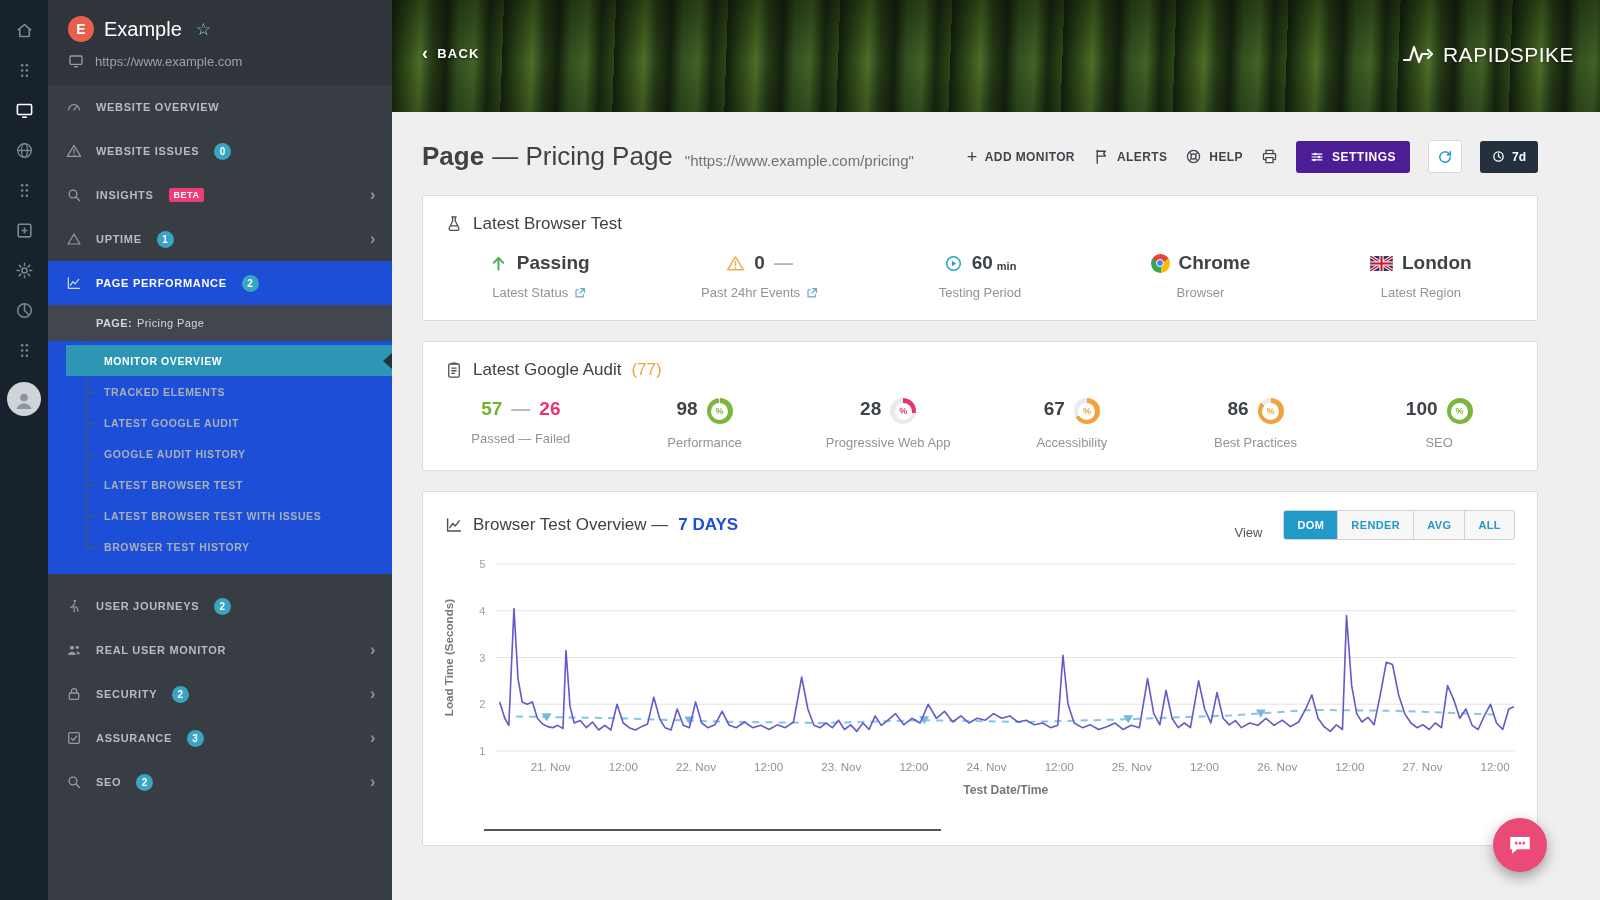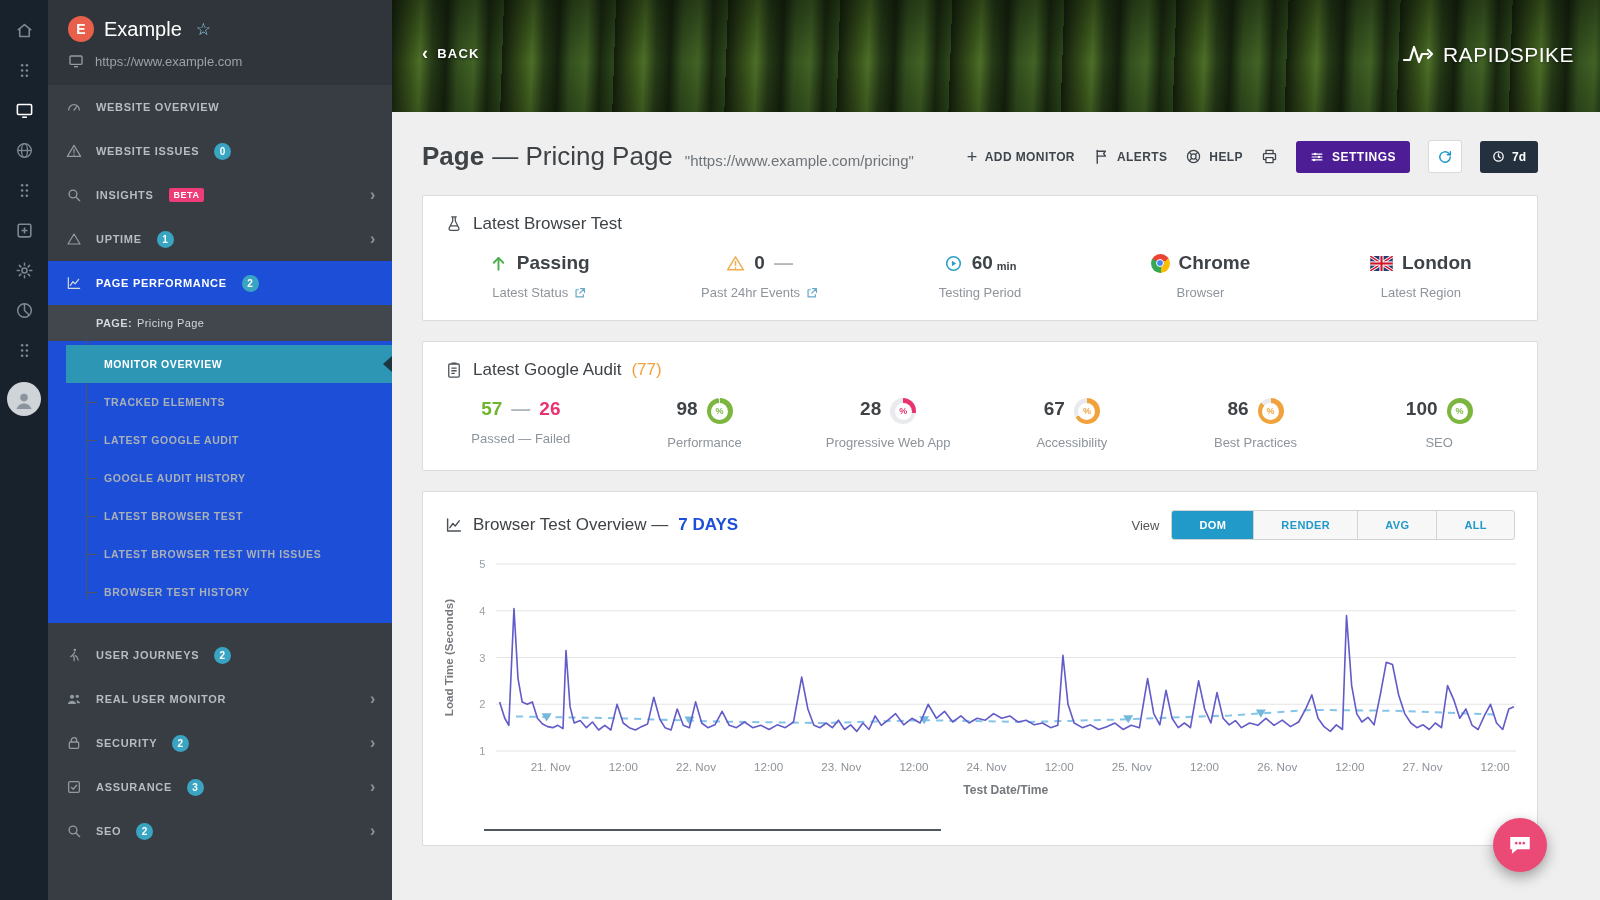--- a/index.html
+++ b/index.html
@@ -29,21 +29,21 @@
   .badge{min-width:17px;height:17px;border-radius:9px;background:#3aa5c3;color:#fff;font-size:10px;font-weight:bold;display:flex;align-items:center;justify-content:center;padding:0 4px;margin-left:3px}
   .beta-badge{background:#ed3c78;color:#fff;font-size:9px;font-weight:bold;padding:2px 5px;border-radius:2px;letter-spacing:.5px;margin-left:3px}
   .chev{margin-left:auto;color:#8d959c;font-size:16px;line-height:1}
   .perf-section{background:#1d4ed8}
   .perf-section .menu-item{color:#fff}
   .perf-section .mi-icon{color:#d6dadd}
   .page-row{height:36px;background:#42474d;display:flex;align-items:center;padding-left:48px;font-size:11px;letter-spacing:.4px;color:#d2d7db}
   .page-row b{margin-right:5px}
   .sub-list{position:relative;padding:4px 0 12px}
   .sub-list::before{content:'';position:absolute;left:38px;top:0;bottom:24px;width:1px;background:#50565c}
-  .sub-item{position:relative;height:38px;display:flex;align-items:center;padding-left:56px;font-size:10.5px;font-weight:bold;letter-spacing:.6px;color:#a9b0b6;cursor:pointer}
+  .sub-item{position:relative;height:31px;display:flex;align-items:center;padding-left:56px;font-size:10.5px;font-weight:bold;letter-spacing:.6px;color:#a9b0b6;cursor:pointer}
   .sub-item::before{content:'';position:absolute;left:38px;top:50%;width:11px;height:1px;background:#50565c}
   .sub-item.active{background:#2e96b5;color:#fff;margin-left:18px;padding-left:38px}
   .sub-item.active::before{display:none}
   .sub-item.active::after{content:'';position:absolute;right:0;top:50%;transform:translateY(-50%);border-top:8px solid transparent;border-bottom:8px solid transparent;border-right:9px solid #1d3640}
   .menu-bottom{margin-top:10px}
 
   
   .main{flex:1;display:flex;flex-direction:column;background:#efefef;position:relative;min-width:0;overflow:hidden}
   .hero{height:112px;position:relative;flex-shrink:0;background-image:
     linear-gradient(180deg,rgba(8,14,6,.5),rgba(8,14,6,.12) 55%,rgba(8,14,6,.35)),
@@ -85,24 +85,24 @@
   .suf{font-size:11px;font-weight:600;align-self:flex-end;padding-bottom:2px;margin-left:-5px}
   .stat-label{font-size:13px;color:#8d949b;display:flex;align-items:center;gap:6px}
   .ext{color:#68a8c8;display:flex}
   .ext svg{width:12px;height:12px}
   .dash{color:#b0b6bb}
   .donut{width:26px;height:26px;border-radius:50%;display:inline-flex;align-items:center;justify-content:center;flex-shrink:0}
   .hole{width:17px;height:17px;border-radius:50%;background:#fff;display:flex;align-items:center;justify-content:center;font-size:9px;font-weight:bold}
   .chrome-disc{width:19px;height:19px;border-radius:50%;background:conic-gradient(from -60deg,#ea4335 0deg 120deg,#fbbc05 120deg 240deg,#34a853 240deg 360deg);display:inline-flex;align-items:center;justify-content:center}
   .chrome-inner{width:8px;height:8px;border-radius:50%;background:#4285f4;border:1.8px solid #fff}
 
-  .view-group{margin-left:auto;display:flex;align-items:center;gap:12px}
+  .view-group{margin-left:auto;display:flex;align-items:flex-end;gap:21px}
   .view-label{font-size:13px;color:#555;font-weight:normal}
   .btn-group{display:flex;border:1px solid #d3d3d3;border-radius:3px;overflow:hidden;background:#f7f7f7}
-  .vbtn{padding:8px 27px;font-size:11px;font-weight:bold;letter-spacing:.4px;color:#2199c9;border-right:1px solid #d3d3d3;cursor:pointer}
+  .vbtn{padding:8px 13px;font-size:11px;font-weight:bold;letter-spacing:.4px;color:#2199c9;border-right:1px solid #d3d3d3;cursor:pointer}
   .vbtn:last-child{border-right:none}
   .vbtn.active{background:#2199c9;color:#fff}
   .chart-wrap{padding:10px 16px 0}
   .chart-wrap text{font-family:"Liberation Sans",sans-serif}
   .chart-bottom-line{height:2px;background:#515761;width:457px;margin:10px 0 14px 61px}
 
   .chat-btn{position:absolute;right:53px;bottom:28px;width:54px;height:54px;border-radius:50%;background:#eb4a77;display:flex;align-items:center;justify-content:center;box-shadow:0 5px 14px rgba(0,0,0,.35);cursor:pointer}
   .chat-btn svg{width:26px;height:26px}
 </style>
 </head>

